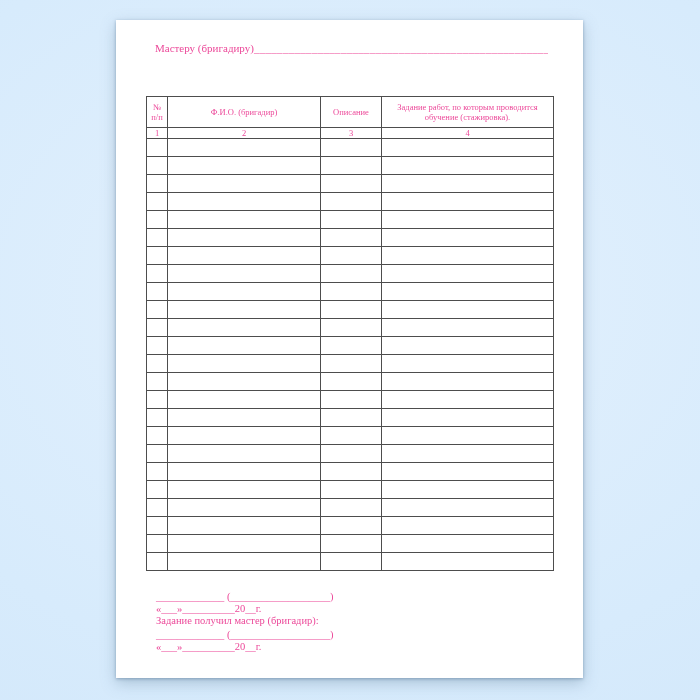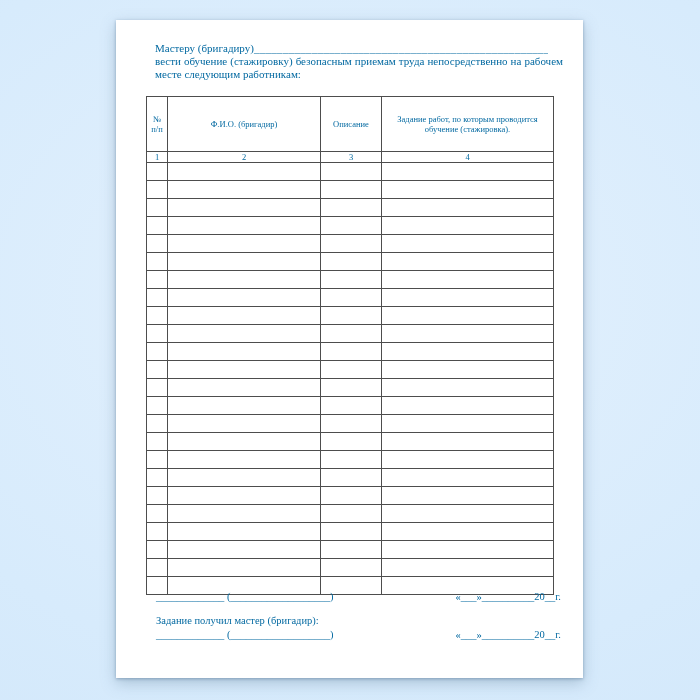--- a/index.html
+++ b/index.html
@@ -10,21 +10,21 @@
   .canvas {
     position: relative; width: 700px; height: 700px;
     background: radial-gradient(ellipse 130% 100% at 50% 42%,
                 #e4f1fd 0%, #d7ebfc 55%, #cfe5f9 100%);
   }
   .page {
     position: absolute; left: 116px; top: 20px;
     width: 467px; height: 658px;
     background: #ffffff;
     box-shadow: 0 1px 3px rgba(90,120,150,0.55), 0 5px 14px rgba(90,120,150,0.35);
-    color: #0369a1;
+    color: #ec4899;
   }
   .addressee {
     position: absolute; left: 39px; top: 22px; width: 393px;
     font-size: 11px; line-height: 13px;
     white-space: nowrap; overflow: hidden;
     display: flex;
   }
   .addressee .fill { letter-spacing: 0.3px; }
   .instruction {
     position: absolute; left: 39px; top: 35px; width: 408px;
@@ -34,53 +34,52 @@
   table.workers {
     position: absolute; left: 30px; top: 76px;
     width: 407px; border-collapse: collapse; table-layout: fixed;
   }
   table.workers th, table.workers td {
     border: 1px solid #4d4d4d; padding: 0; overflow: hidden;
   }
   table.workers thead th {
     height: 20px; font-weight: normal; font-size: 8.5px;
     line-height: 1.18; text-align: center; vertical-align: middle;
-    padding: 17px 2px;
+    padding: 5px 2px;
   }
   table.workers tr.colnums td {
     height: 10px; font-size: 8.5px; line-height: 10px;
     text-align: center; vertical-align: middle;
   }
   table.workers tbody td { height: 17px; }
   .footer-label {
     position: absolute; left: 40px;
     font-size: 10.5px; line-height: 12px; white-space: nowrap;
   }
   .sig-row {
     position: absolute; left: 40px; width: 405px;
     display: flex; justify-content: space-between;
-    font-size: 10.5px; line-height: 12px; white-space: nowrap;
+    font-size: 10.5px; line-height: 12px; white-space: nowrap; flex-direction: column;
   }
   #issued-label   { top: 557px; }
   #issued-sigrow  { top: 571px; }
   #received-label { top: 595px; text-align: center; }
   #received-sigrow{ top: 609px; }
 </style>
 </head>
 <body>
 
 <div class="canvas">
   <div class="page">
 
     <div class="addressee">
       <span>Мастеру (бригадиру) </span>
       <span class="fill">____________________________________________________________</span>
     </div>
 
-    <div class="instruction">вести обучение (стажировку) безопасным приемам труда непосредственно на рабочем месте следующим работникам:</div>
 
     <table class="workers">
       <colgroup>
         <col style="width:21px">
         <col style="width:153px">
         <col style="width:61px">
         <col style="width:172px">
       </colgroup>
       <thead>
         <tr>

